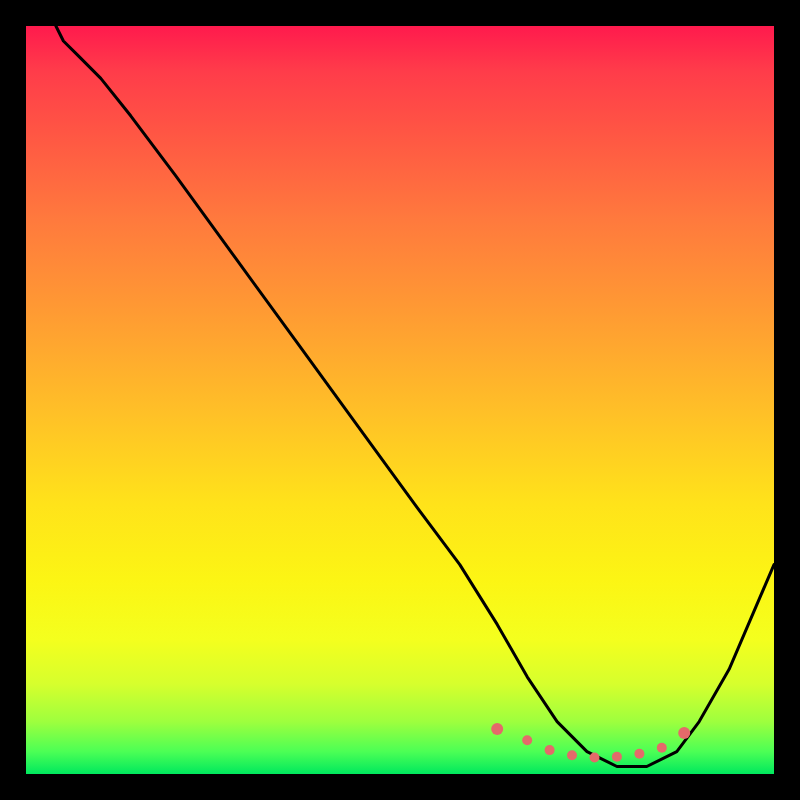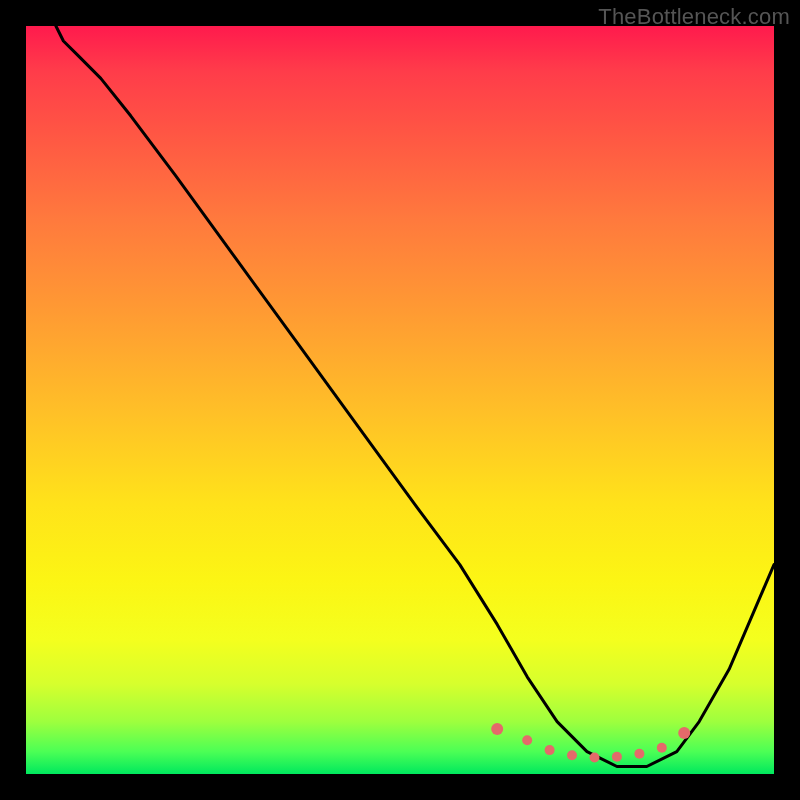--- a/index.html
+++ b/index.html
@@ -56,21 +56,20 @@
     top: 0;
     width: 748px;
     height: 748px;
     overflow: visible;
   }
 </style>
 </head>
 <body>
 
 <div class="outer">
-  <div class="watermark">TheBottleneck.com</div>
 
   <div class="plot-frame">
     <svg class="curve" viewBox="0 0 748 748" preserveAspectRatio="none">
       <path id="curve-path" fill="none" stroke="#000" stroke-width="3" stroke-linejoin="round" stroke-linecap="round" d="M29.9 0.0 L37.4 15.0 L52.4 29.9 L74.8 52.4 L104.7 89.8 L149.6 149.6 L209.4 231.9 L269.3 314.2 L329.1 396.4 L389.0 478.7 L433.8 538.6 L471.2 598.4 L501.2 650.8 L531.1 695.6 L561.0 725.6 L590.9 740.5 L620.8 740.5 L650.8 725.6 L673.2 695.6 L703.1 643.3 L748.0 538.6"></path>
       <g id="markers-group">
           <circle cx="471.2" cy="703.1" r="6" fill="#e46a6a"></circle>
           <circle cx="501.2" cy="714.3" r="5" fill="#e46a6a"></circle>
           <circle cx="523.6" cy="724.1" r="5" fill="#e46a6a"></circle>
           <circle cx="546.0" cy="729.3" r="5" fill="#e46a6a"></circle>
           <circle cx="568.5" cy="731.5" r="5" fill="#e46a6a"></circle>

